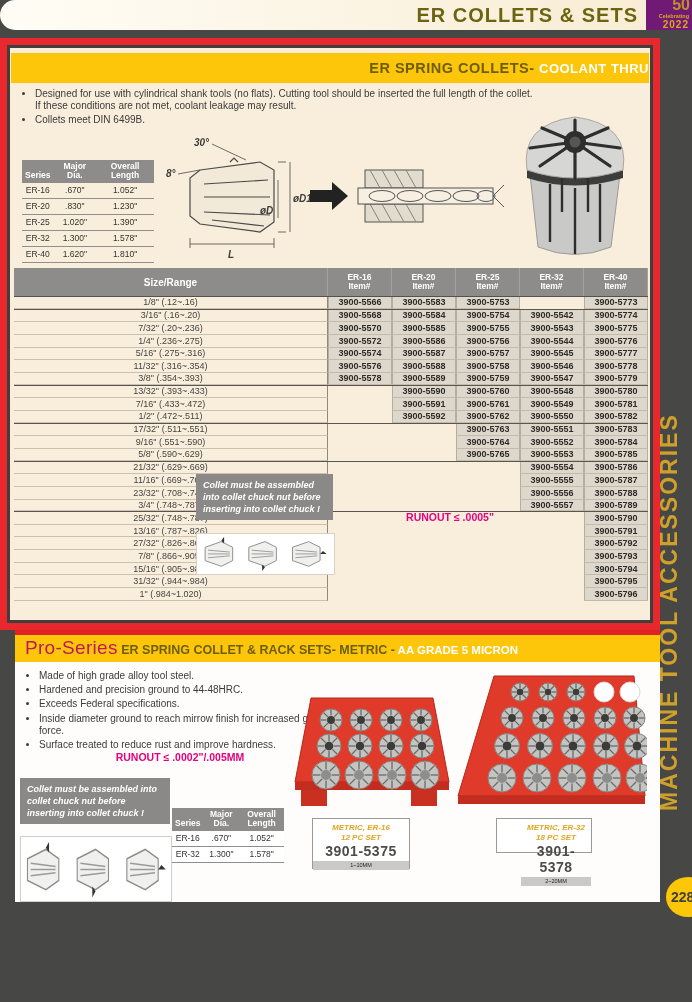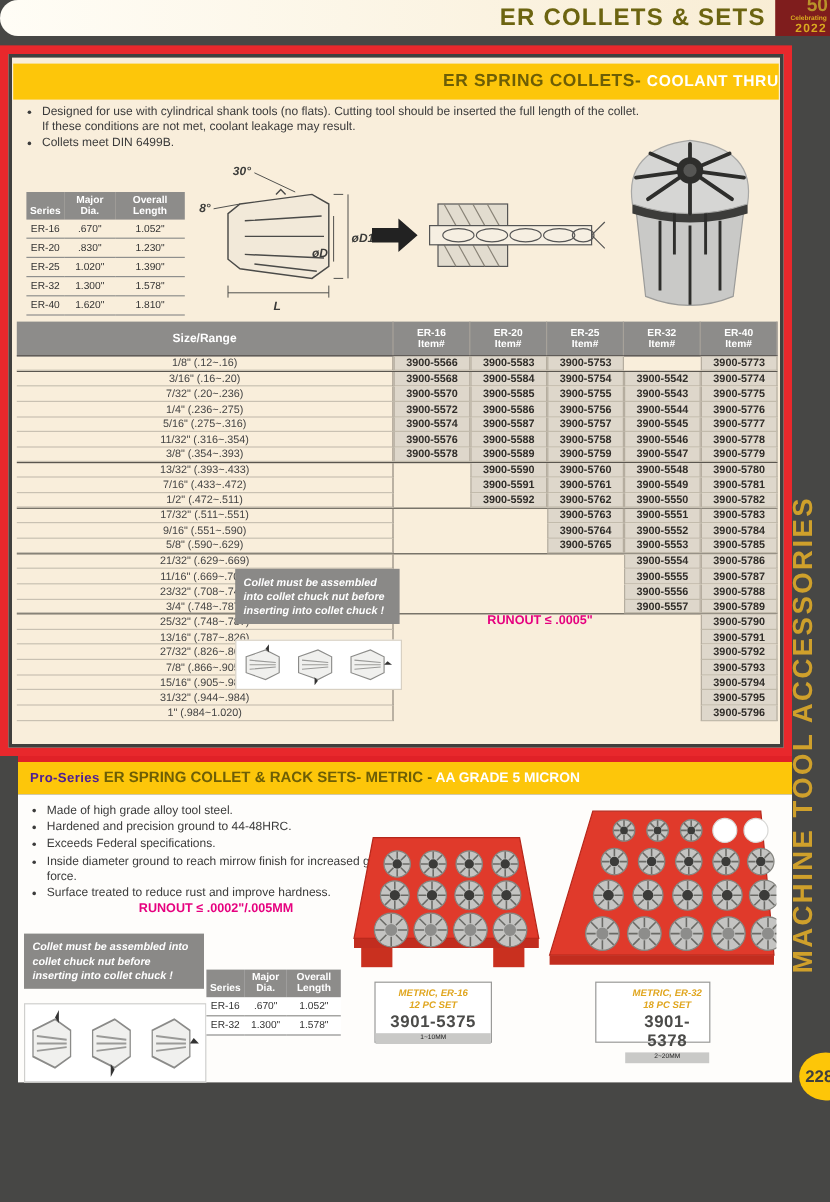--- a/index.html
+++ b/index.html
@@ -4,21 +4,21 @@
 <style>
   html,body{margin:0;padding:0;}
   body{font-family:"Liberation Sans",sans-serif;background:#2f2f2d;}
   #page{position:relative;width:692px;height:1002px;background:#474745;overflow:hidden;margin:0 auto;}
 
   
   #band-top{position:absolute;left:0;top:0;width:692px;height:30px;
     background:linear-gradient(90deg,#fffdf6,#f8ecd2);border-radius:15px;}
   #header-title{position:absolute;right:54px;top:0;line-height:30px;font-size:20px;font-weight:bold;
     letter-spacing:1px;color:#6c6410;}
-  #badge{position:absolute;right:0;top:0;width:46px;height:30px;background:#7f1d1d;overflow:hidden;}
+  #badge{position:absolute;right:0;top:0;width:46px;height:30px;background:#701a75;overflow:hidden;}
   #badge .b50{position:absolute;right:2px;top:-4px;font-size:16px;font-weight:bold;color:#b9922a;}
   #badge .b1{position:absolute;right:3px;top:13px;font-size:5.5px;color:#d9a91f;font-weight:bold;}
   #badge .b2{position:absolute;right:3px;top:19px;font-size:10px;font-weight:bold;color:#d9a91f;letter-spacing:1px;}
 
   
   #redbox{position:absolute;left:0;top:38px;width:660px;height:592px;box-sizing:border-box;
     border:7px solid #e8282c;background:#e8282c;}
   #redbox-inner{position:absolute;left:0;top:0;right:0;bottom:0;box-sizing:border-box;
     border:3px solid #403f3d;background:#f9eedb;}
   #s1-titlebar{position:absolute;left:11px;top:53px;width:638px;height:30px;background:#fdc60a;
@@ -65,33 +65,33 @@
   #diag1{position:absolute;left:196px;top:533px;width:137px;height:40px;background:#fff;border:1px solid #d8d0c2;}
   #note2{position:absolute;left:20px;top:778px;width:150px;}
   #diag2{position:absolute;left:20px;top:836px;width:150px;height:64px;background:#fff;border:1px solid #cfcfcd;}
   .runout{position:absolute;font-size:10.5px;font-weight:bold;color:#e6007f;text-align:center;}
   #runout1{left:340px;top:511px;width:220px;}
   #runout2{left:90px;top:751px;width:180px;}
 
   
   #s2-titlebar{position:absolute;left:15px;top:630px;width:645px;height:32px;box-sizing:border-box;
     border-top:5px solid #e02127;background:#fdc60a;line-height:26px;padding-left:10px;white-space:nowrap;}
-  #s2-titlebar .tpre{font-size:11px;font-weight:bold;color:#4c1d95;letter-spacing:.3px;}
+  #s2-titlebar .tpre{font-size:19px;font-weight:normal;color:#be185d;letter-spacing:.3px;}
   #s2-titlebar .tmain{font-size:12.5px;font-weight:bold;color:#6d5e06;}
   #s2-titlebar .taccent{font-size:11.5px;font-weight:bold;color:#fff;}
   #s2-body{position:absolute;left:15px;top:662px;width:645px;height:240px;background:#fefdfb;}
   #s2-bullets{position:absolute;left:22px;top:670px;width:295px;}
 
   #rack1{position:absolute;left:283px;top:682px;}
   #rack2{position:absolute;left:452px;top:666px;}
 
   .setbox{position:absolute;background:#fff;border:1.5px solid #9a9a98;box-sizing:border-box;
     text-align:center;padding-top:4px;}
   #set1{left:312px;top:818px;width:98px;height:51px;}
-  #set2{left:496px;top:818px;width:96px;height:51px;padding-left:24px;}
+  #set2{left:496px;top:818px;width:96px;height:35px;padding-left:24px;}
   .set-name,.set-pieces{font-size:8px;font-weight:bold;font-style:italic;color:#e0a61f;line-height:1.25;}
   .set-number{font-size:14px;font-weight:bold;color:#4b4b49;letter-spacing:.5px;line-height:1.15;}
   .set-range{margin-top:2px;height:9px;background:#c9c9c7;font-size:5.5px;color:#222;line-height:9px;}
 
   
   #sidebar-text{position:absolute;left:656px;top:322px;width:36px;height:580px;
     writing-mode:vertical-rl;transform:rotate(180deg);text-align:center;
     font-size:23px;font-weight:bold;color:#cfa02b;letter-spacing:2px;white-space:nowrap;}
   #page-circle{position:absolute;left:666px;top:877px;width:44px;height:40px;border-radius:50%;
     background:#fdc608;display:flex;align-items:center;justify-content:flex-start;padding-left:5px;

